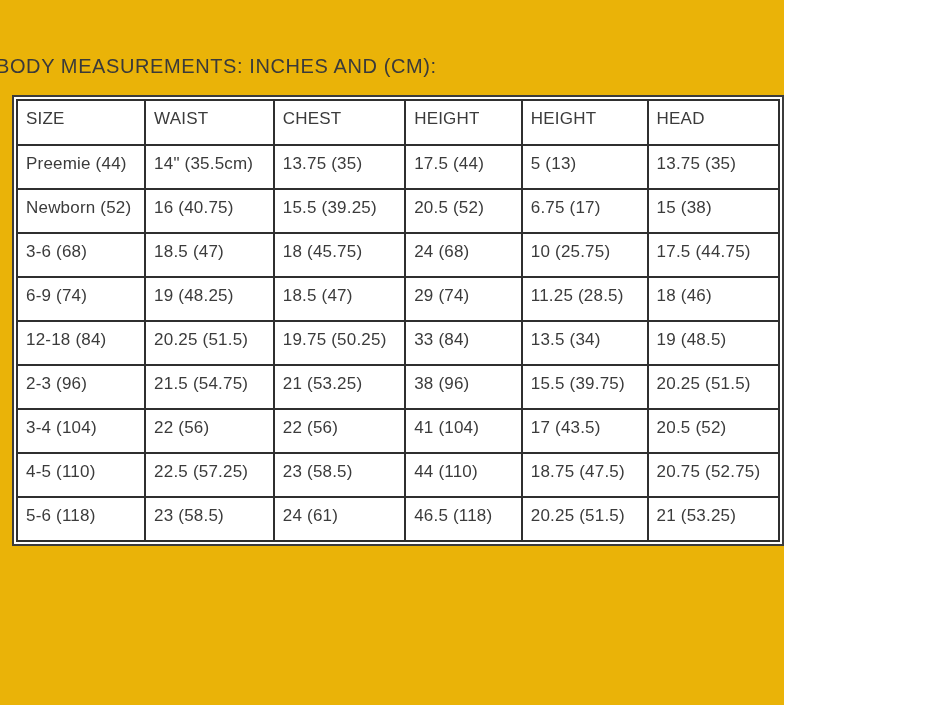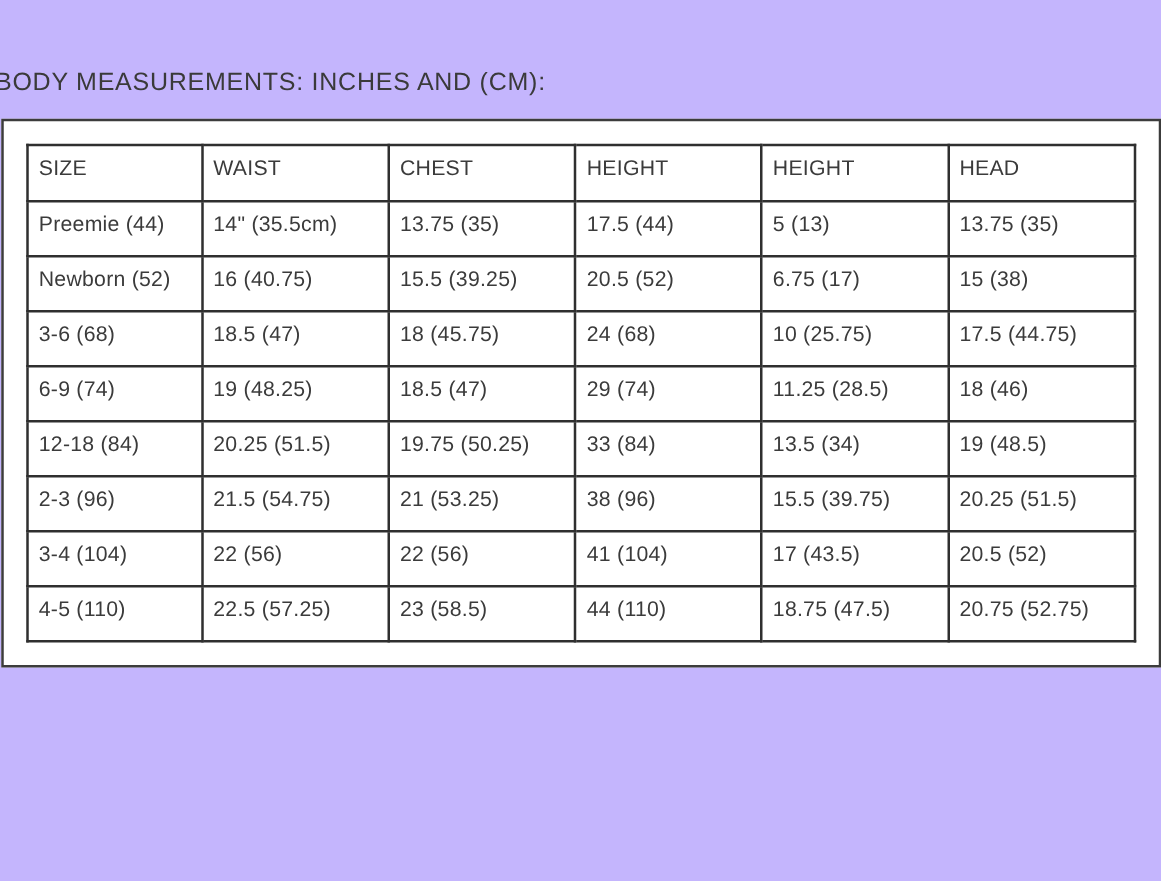--- a/index.html
+++ b/index.html
@@ -2,43 +2,43 @@
 <html><head>
 <meta charset="utf-8">
 <style>
   html, body {
     margin: 0;
     padding: 0;
     background: #ffffff;
   }
   .canvas {
     position: relative;
-    width: 929px;
+    width: 784px;
     height: 705px;
-    background: #c4b5fd;
+    background: #eab308;
     overflow: hidden;
     font-family: "Liberation Sans", sans-serif;
   }
   .page-title {
     position: absolute;
     left: -4px;
     top: 55px;
     margin: 0;
     font-size: 20px;
     font-weight: 500;
     letter-spacing: 0.6px;
     color: #3a3a3a;
     white-space: nowrap;
   }
   .table-frame {
     position: absolute;
-    left: 1px;
+    left: 12px;
     top: 95px;
     border: 2px solid #3c3c3c;
-    padding: 18px;
+    padding: 2px;
     background: #ffffff;
   }
   table.size-table {
     border-collapse: collapse;
     table-layout: fixed;
   }
   table.size-table th,
   table.size-table td {
     box-sizing: border-box;
     border: 2px solid #2f2f2f;
@@ -140,16 +140,24 @@
             <td class="col-n">20.5 (52)</td>
           </tr>
           <tr>
             <td class="col-0">4-5 (110)</td>
             <td class="col-n">22.5 (57.25)</td>
             <td class="col-n">23 (58.5)</td>
             <td class="col-n">44 (110)</td>
             <td class="col-n">18.75 (47.5)</td>
             <td class="col-n">20.75 (52.75)</td>
           </tr>
+          <tr>
+            <td class="col-0">5-6 (118)</td>
+            <td class="col-n">23 (58.5)</td>
+            <td class="col-n">24 (61)</td>
+            <td class="col-n">46.5 (118)</td>
+            <td class="col-n">20.25 (51.5)</td>
+            <td class="col-n">21 (53.25)</td>
+          </tr>
         </tbody>
     </table>
   </div>
 </div>
 
 </body></html>

